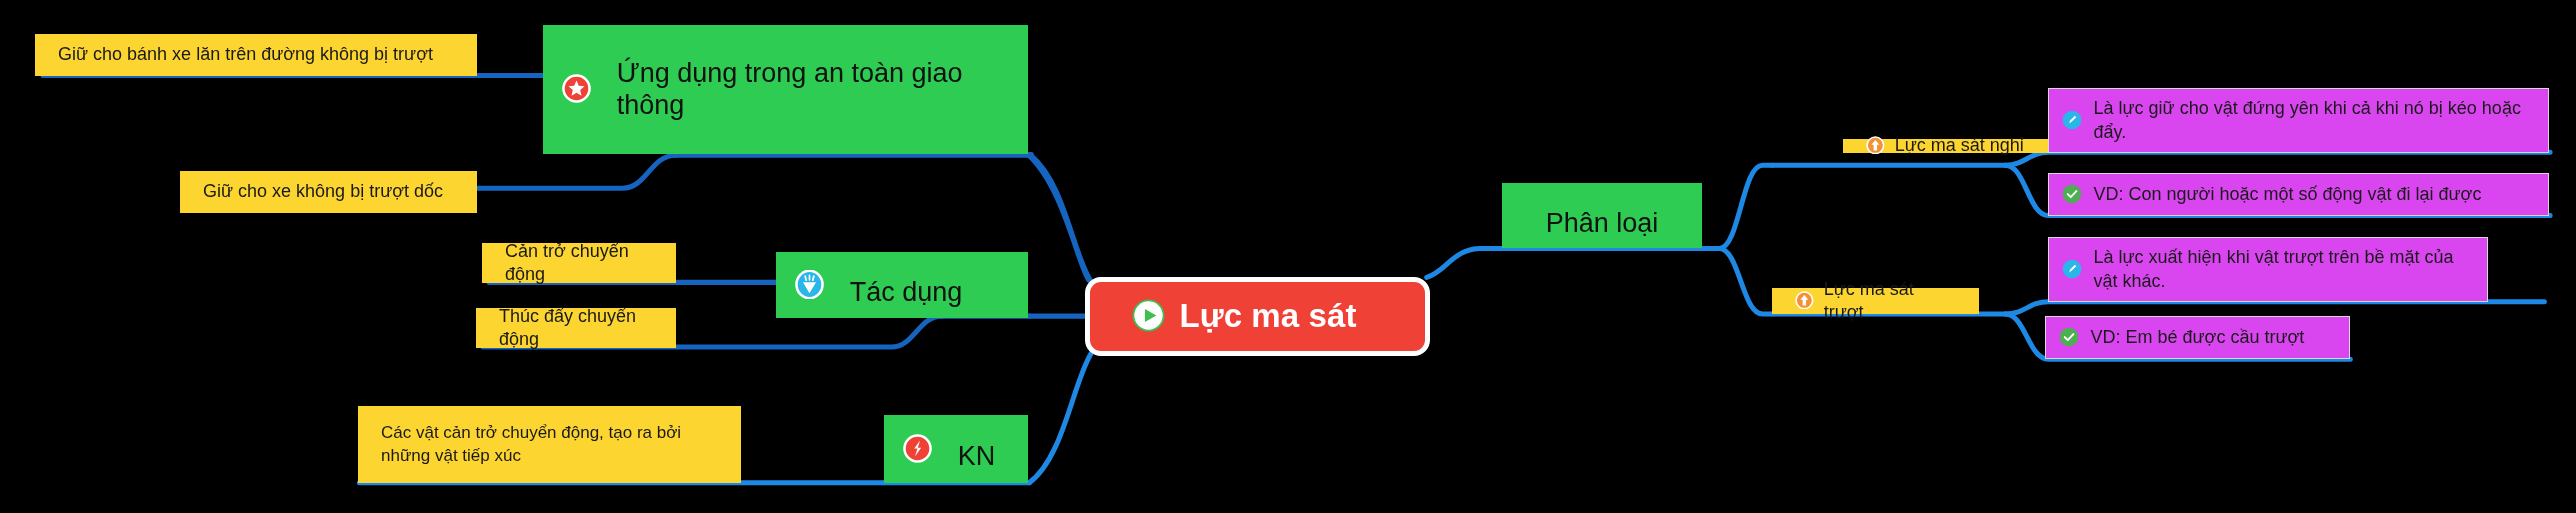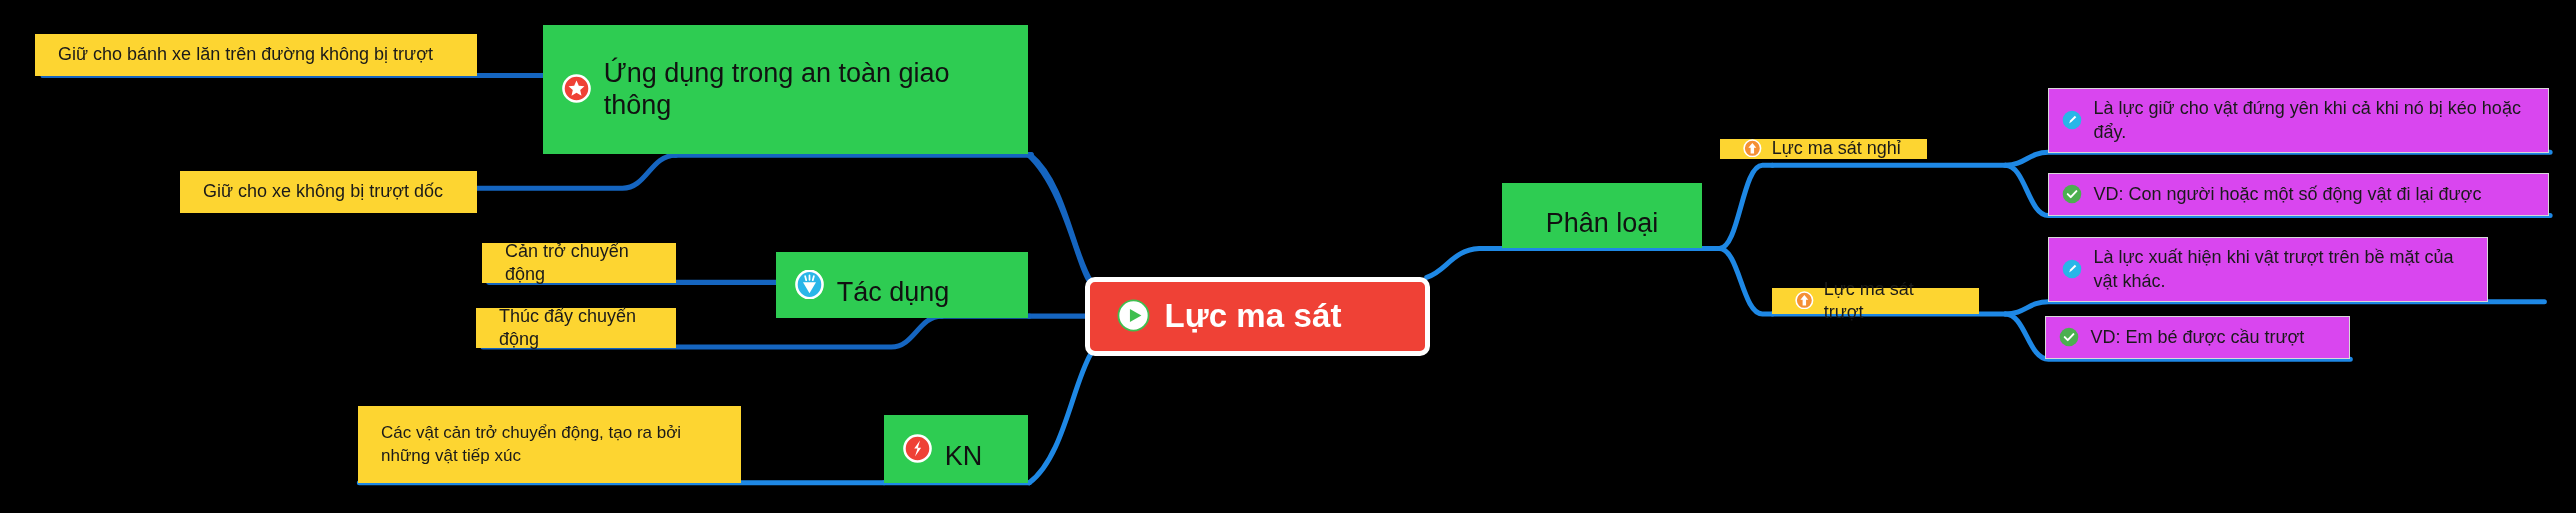--- a/index.html
+++ b/index.html
@@ -4,27 +4,27 @@
 <style>
   html,body{margin:0;padding:0;background:#000;}
   body{width:2576px;height:513px;overflow:hidden;
        font-family:"Liberation Sans","DejaVu Sans",sans-serif;}
   #stage{position:relative;width:2576px;height:513px;background:#000;}
   svg#wires{position:absolute;left:0;top:0;width:2576px;height:513px;pointer-events:none;}
 
   .node{position:absolute;display:flex;align-items:center;box-sizing:border-box;z-index:3;}
 
   
-  .root{background:#EF4136;border:5px solid #FFFFFF;border-radius:10px;
-        padding:0 27px;gap:14.4px;}
+  .root{background:#EF4136;border:5px solid #FFFFFF;border-radius:16px;
+        padding:0 42px;gap:14.4px;}
   .root .label{color:#FFFFFF;font-weight:bold;font-size:33px;line-height:1.05;
                white-space:nowrap;letter-spacing:0.1px;}
 
   
-  .green{background:#2ECC52;padding:0 18.7px;gap:13px;}
+  .green{background:#2ECC52;padding:0 18.7px;gap:26px;}
   .green .label{color:#111111;font-size:27px;line-height:1.18;font-weight:500;}
   .green.wrap .label{white-space:normal;}
   .green .label.nowrap{white-space:nowrap;margin-top:16px;}
 
   
   .yellow{background:#FDD531;padding:0 23px;gap:10px;}
   .yellow .label{color:#1A1A1A;font-size:18px;line-height:1.3;font-weight:400;}
   .yellow .label.small{font-size:17px;}
 
   
@@ -140,21 +140,21 @@
   </div>
 
   <div class="node yellow" style="left:358px;top:406px;width:383px;height:77px;">
     <span class="label small">Các vật cản trở chuyển động, tạo ra bởi những vật tiếp xúc</span>
   </div>
 
   <div class="node green" id="n-phanloai" style="left:1502px;top:183px;width:200px;height:65px;justify-content:center;">
     <span class="label nowrap">Phân loại</span>
   </div>
 
-  <div class="node yellow" style="left:1720px;top:139px;width:207px;height:20px;">
+  <div class="node yellow" style="left:1843px;top:139px;width:207px;height:14px;">
     <span class="icon">
       <svg width="18.7" height="18.7" viewBox="0 0 26 26">
         <circle cx="13" cy="13" r="11.5" fill="#F59034" stroke="#FFFFFF" stroke-width="2.2"></circle>
         <path d="M13,5.5 L18.5,12 L15.4,12 L15.4,20 L10.6,20 L10.6,12 L7.5,12 Z" fill="#FFFFFF"></path>
       </svg>
     </span>
     <span class="label">Lực ma sát nghỉ</span>
   </div>
 
   <div class="node white" style="left:2048px;top:88px;width:501px;height:65px;">

